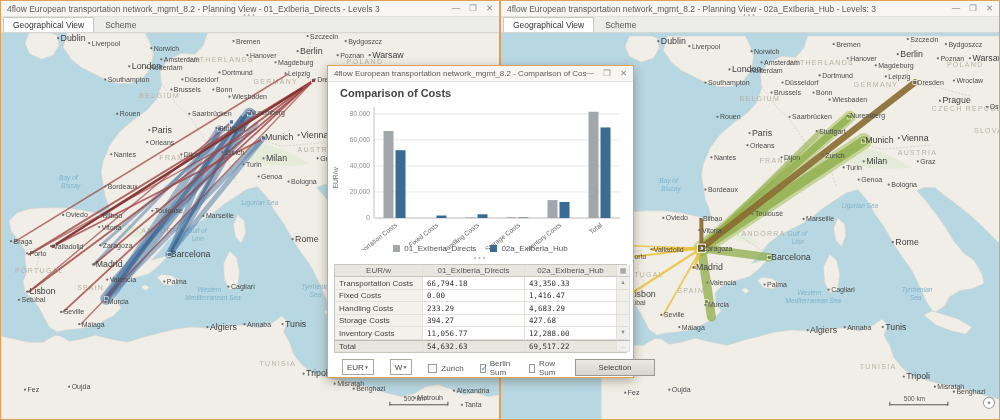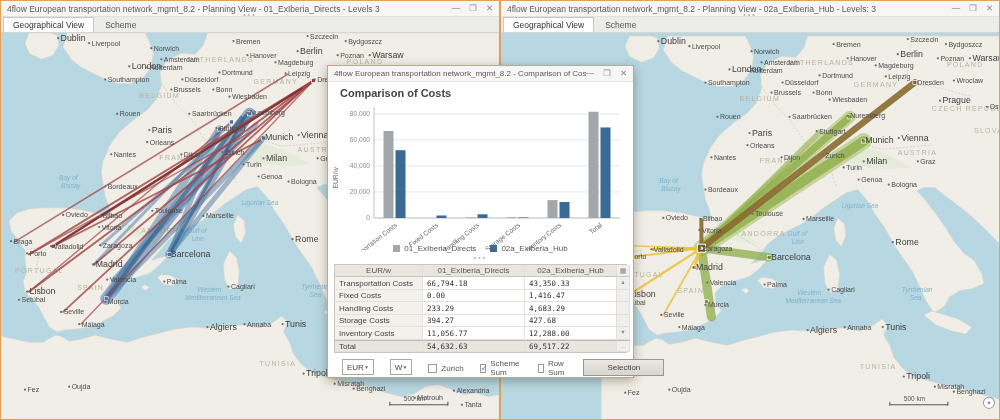--- a/index.html
+++ b/index.html
@@ -962,21 +962,21 @@
           <span class="caret">▼</span>
         </div>
   <div style="width:22px"></div>
         <label class="chk">
           <span class="box "></span>
           <span>Zurich</span>
         </label>
         <div style="width:18px"></div>
         <label class="chk">
           <span class="box on"></span>
-          <span>Scheme Sum</span>
+          <span>Berlin Sum</span>
         </label>
         <div style="width:18px"></div>
         <label class="chk">
           <span class="box "></span>
           <span>Row Sum</span>
         </label>
         <div style="width:18px"></div>
         <button class="btn">Selection</button>
       </div>
 </div>

